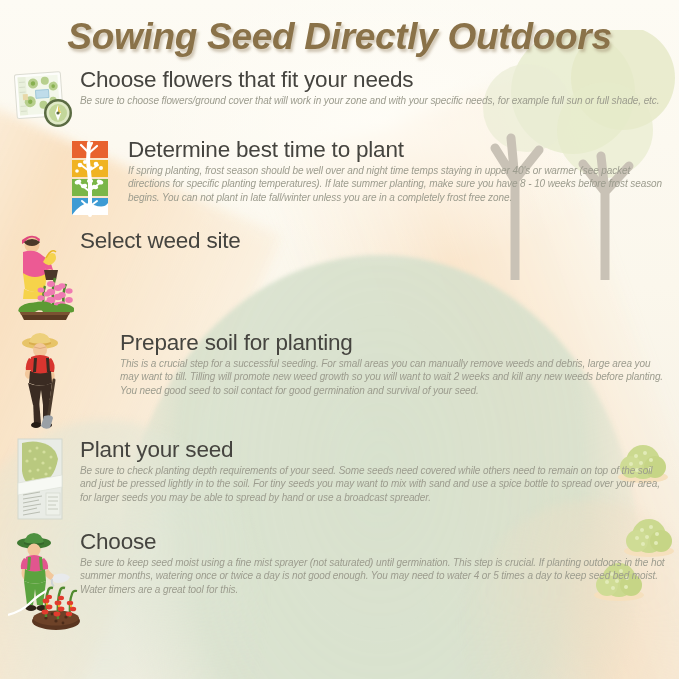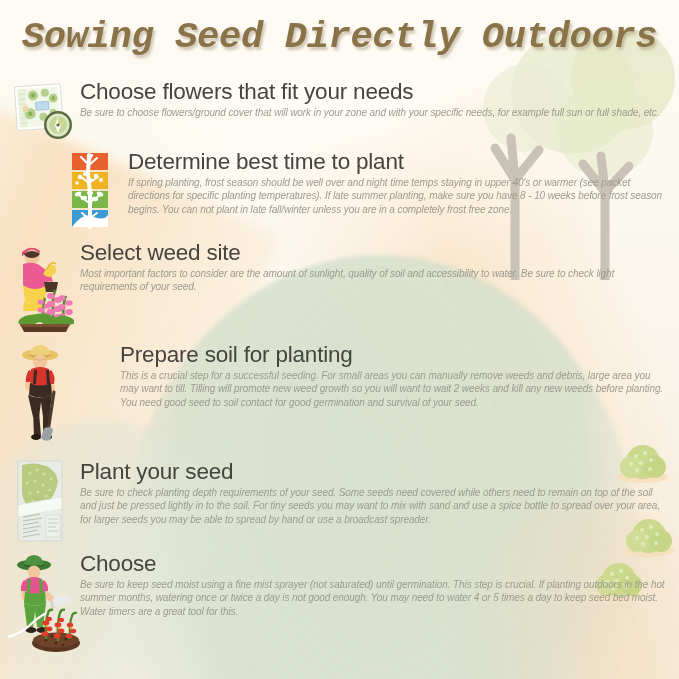--- a/index.html
+++ b/index.html
@@ -99,21 +99,21 @@
     position: absolute;
   }
 
   
   .title {
     position: absolute;
     top: 16px;
     left: 0;
     width: 679px;
     text-align: center;
-    font-family: Liberation Mono, monospace;
+    font-family: Liberation Sans, sans-serif;
     font-size: 37px;
     font-style: italic;
     font-weight: bold;
     color: #8a7249;
     letter-spacing: -0.3px;
     text-shadow: 2px 3px 3px rgba(150,130,100,.45);
     z-index: 5;
   }
 
   
@@ -153,25 +153,25 @@
     font-family: "Liberation Sans", sans-serif;
     font-style: italic;
     font-size: 10px;
     line-height: 1.36;
     color: #9c9c8e;
     margin: 0;
     letter-spacing: -0.1px;
   }
 
   
-  #step-0 { margin-top: 16px; }
+  #step-0 { margin-top: 4px; }
   #step-1 { margin-top: 8px; margin-left: 48px; }
   #step-2 { margin-top: 9px; }
   #step-3 { margin-top: 10px; gap: 40px; }
-  #step-4 { margin-top: 17px; }
+  #step-4 { margin-top: 7px; }
   #step-5 { margin-top: 8px; }
 
   
   .art {
     display: block;
   }
 </style>
 </head>
 <body>
 
@@ -392,21 +392,20 @@
             <ellipse cx="44" cy="82" rx="13" ry="5" transform="rotate(8 44 82)"></ellipse>
             <ellipse cx="32" cy="78" rx="11" ry="4.5"></ellipse>
             <ellipse cx="56" cy="80" rx="9" ry="4" transform="rotate(16 56 80)"></ellipse>
           </g>
           <path d="M10 84 L60 84 L56 92 L14 92 Z" fill="#5a3a22"></path>
           <path d="M10 84 L60 84 L59 87 L11 87 Z" fill="#7a5232"></path>
         </svg>
       </div>
       <div class="step-body">
         <div class="step-heading">Select weed site</div>
-        <div class="step-text">Most important factors to consider are the amount of sunlight, quality of soil and accessibility to water. Be sure to check light  requirements of your seed.</div>
       </div>
     </div>
 
     <div class="step" id="step-3">
       <div class="step-icon">
         <svg class="art" width="62" height="100" viewBox="0 0 62 100">
 
           <ellipse cx="30" cy="13" rx="18" ry="6" fill="#e7c468"></ellipse>
           <path d="M19 13 q2 -10 11 -10 q9 0 11 10 z" fill="#edd07c"></path>
           <path d="M19 12 q11 4 22 0 l0 2 q-11 4 -22 0 z" fill="#d9ad4e"></path>

